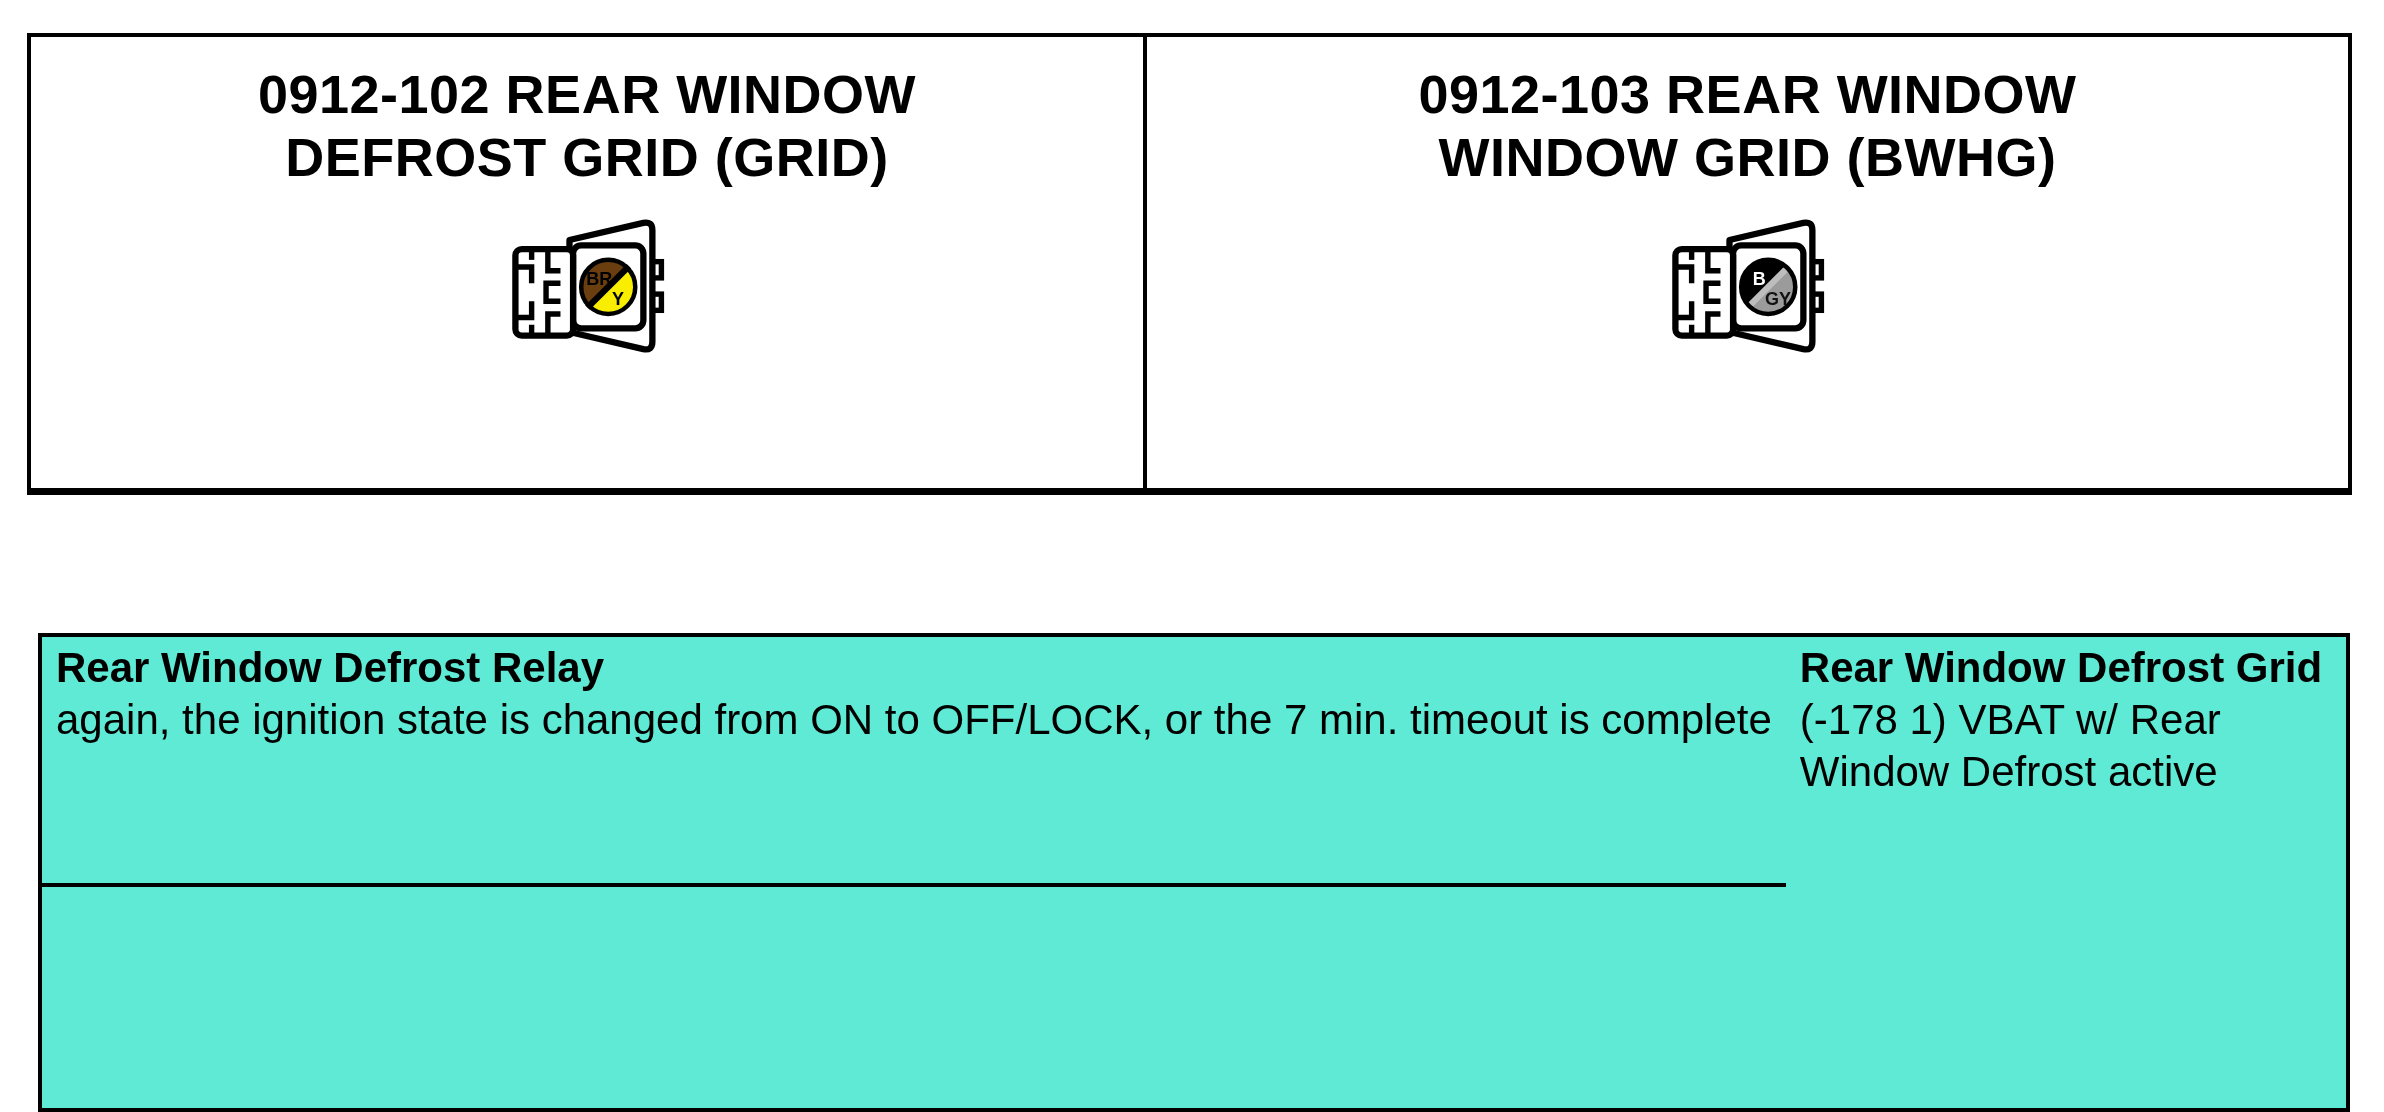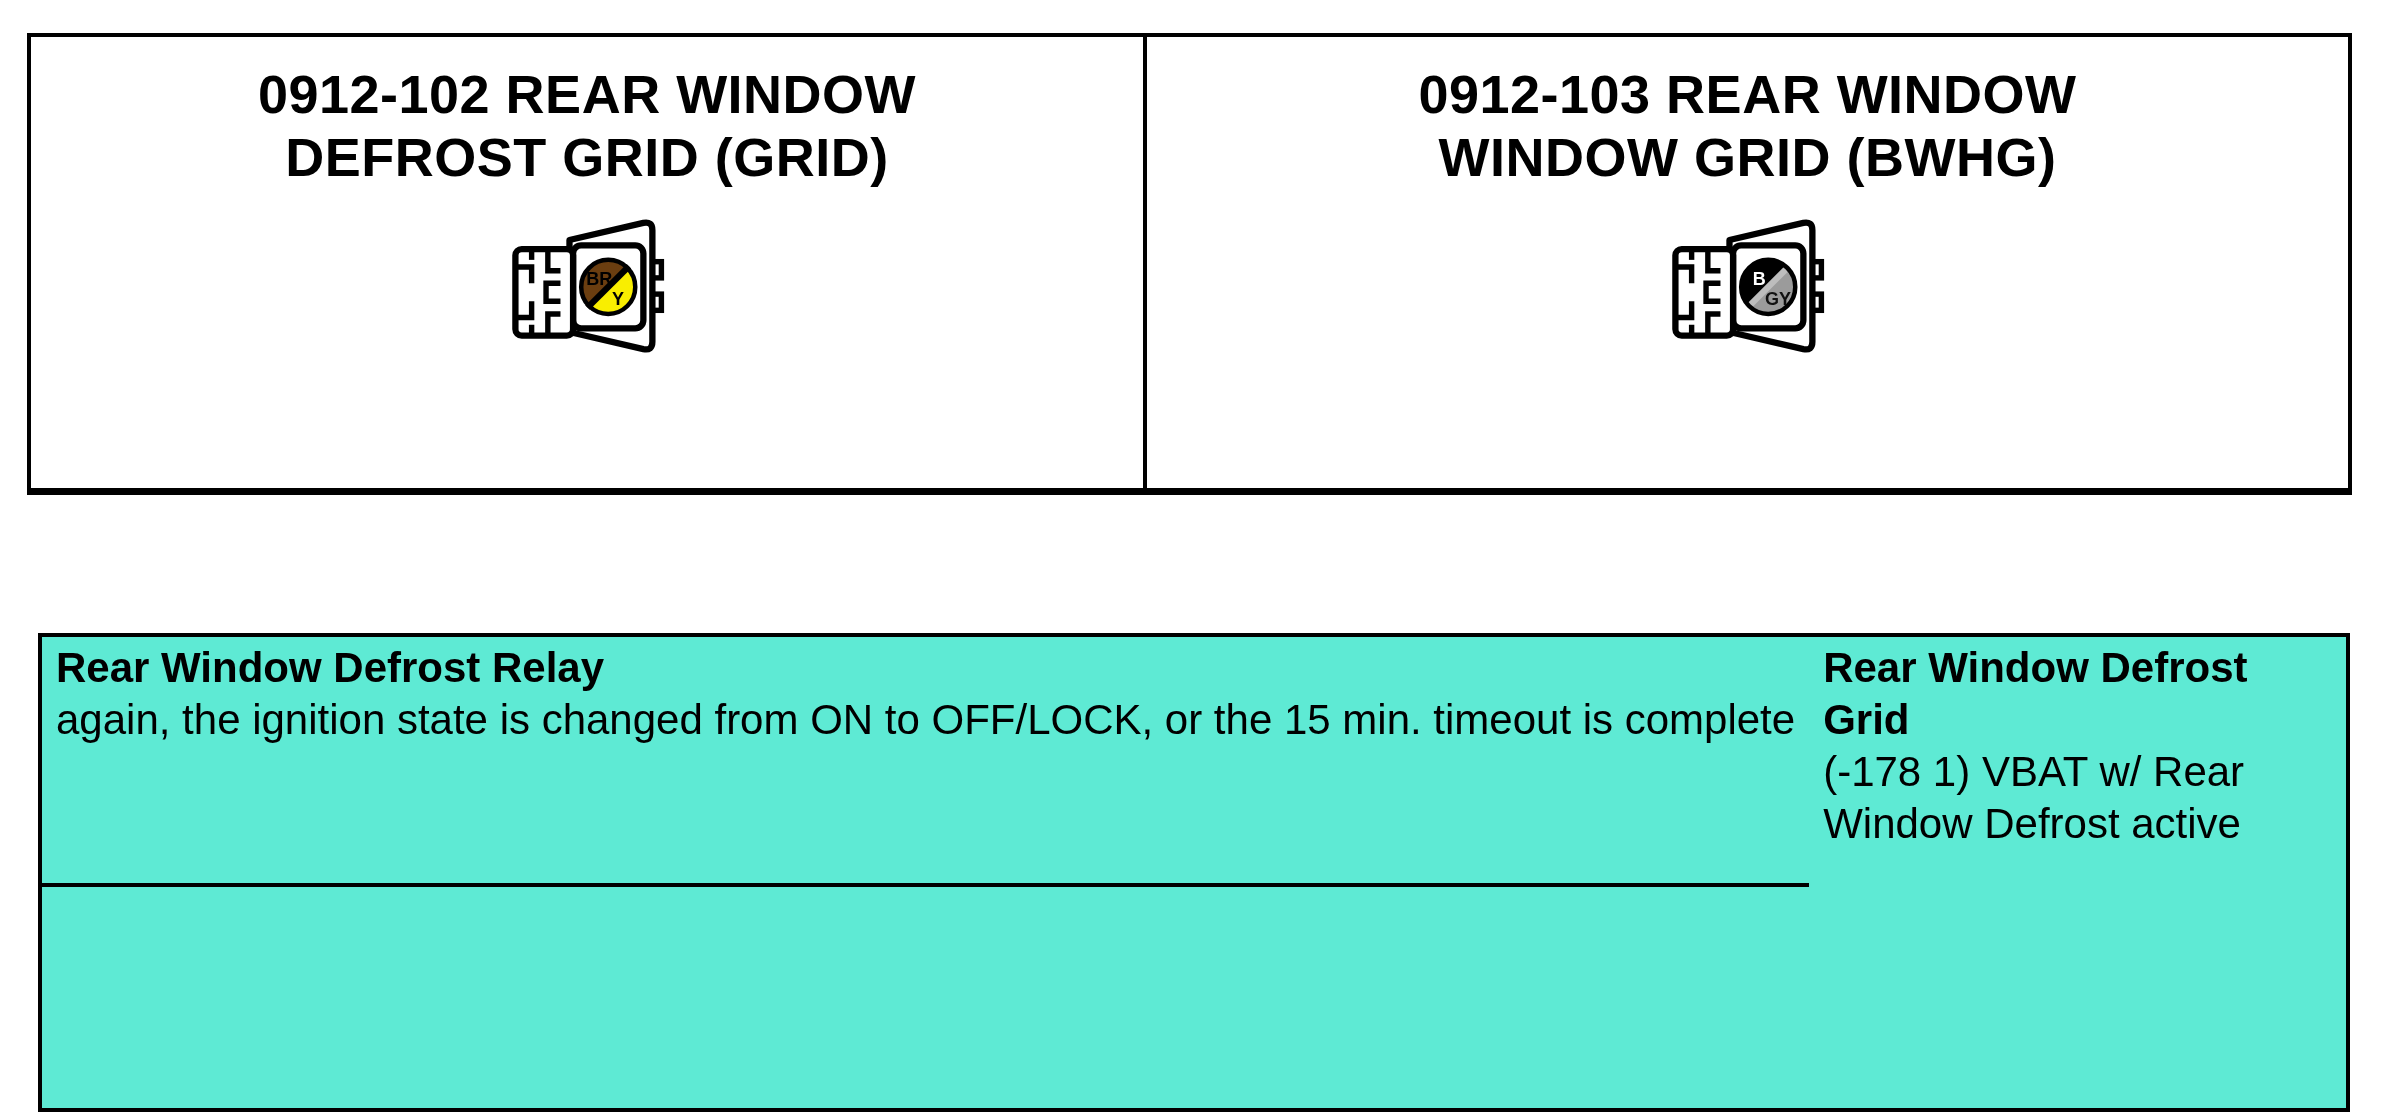--- a/index.html
+++ b/index.html
@@ -106,19 +106,19 @@
       <circle class="circle-rim" cx="109" cy="84" r="30"></circle>
       <text x="99" y="82" fill="#ffffff">B</text>
       <text x="120" y="104" fill="#111111">GY</text>
     </svg>
   </div>
 </div>
 
 <div class="notes-table">
   <div class="note-section first">
     <div class="note-heading">Rear Window Defrost Relay</div>
-    <div class="note-line">again, the ignition state is changed from ON to OFF/LOCK, or the 15 min. timeout is complete</div>
+    <div class="note-line">again, the ignition state is changed from ON to OFF/LOCK, or the 7 min. timeout is complete</div>
   </div>
   <div class="note-section second">
     <div class="note-heading">Rear Window Defrost Grid</div>
     <div class="note-line">(-178 1) VBAT w/ Rear Window Defrost active</div>
   </div>
 </div>
 
 </body></html>

